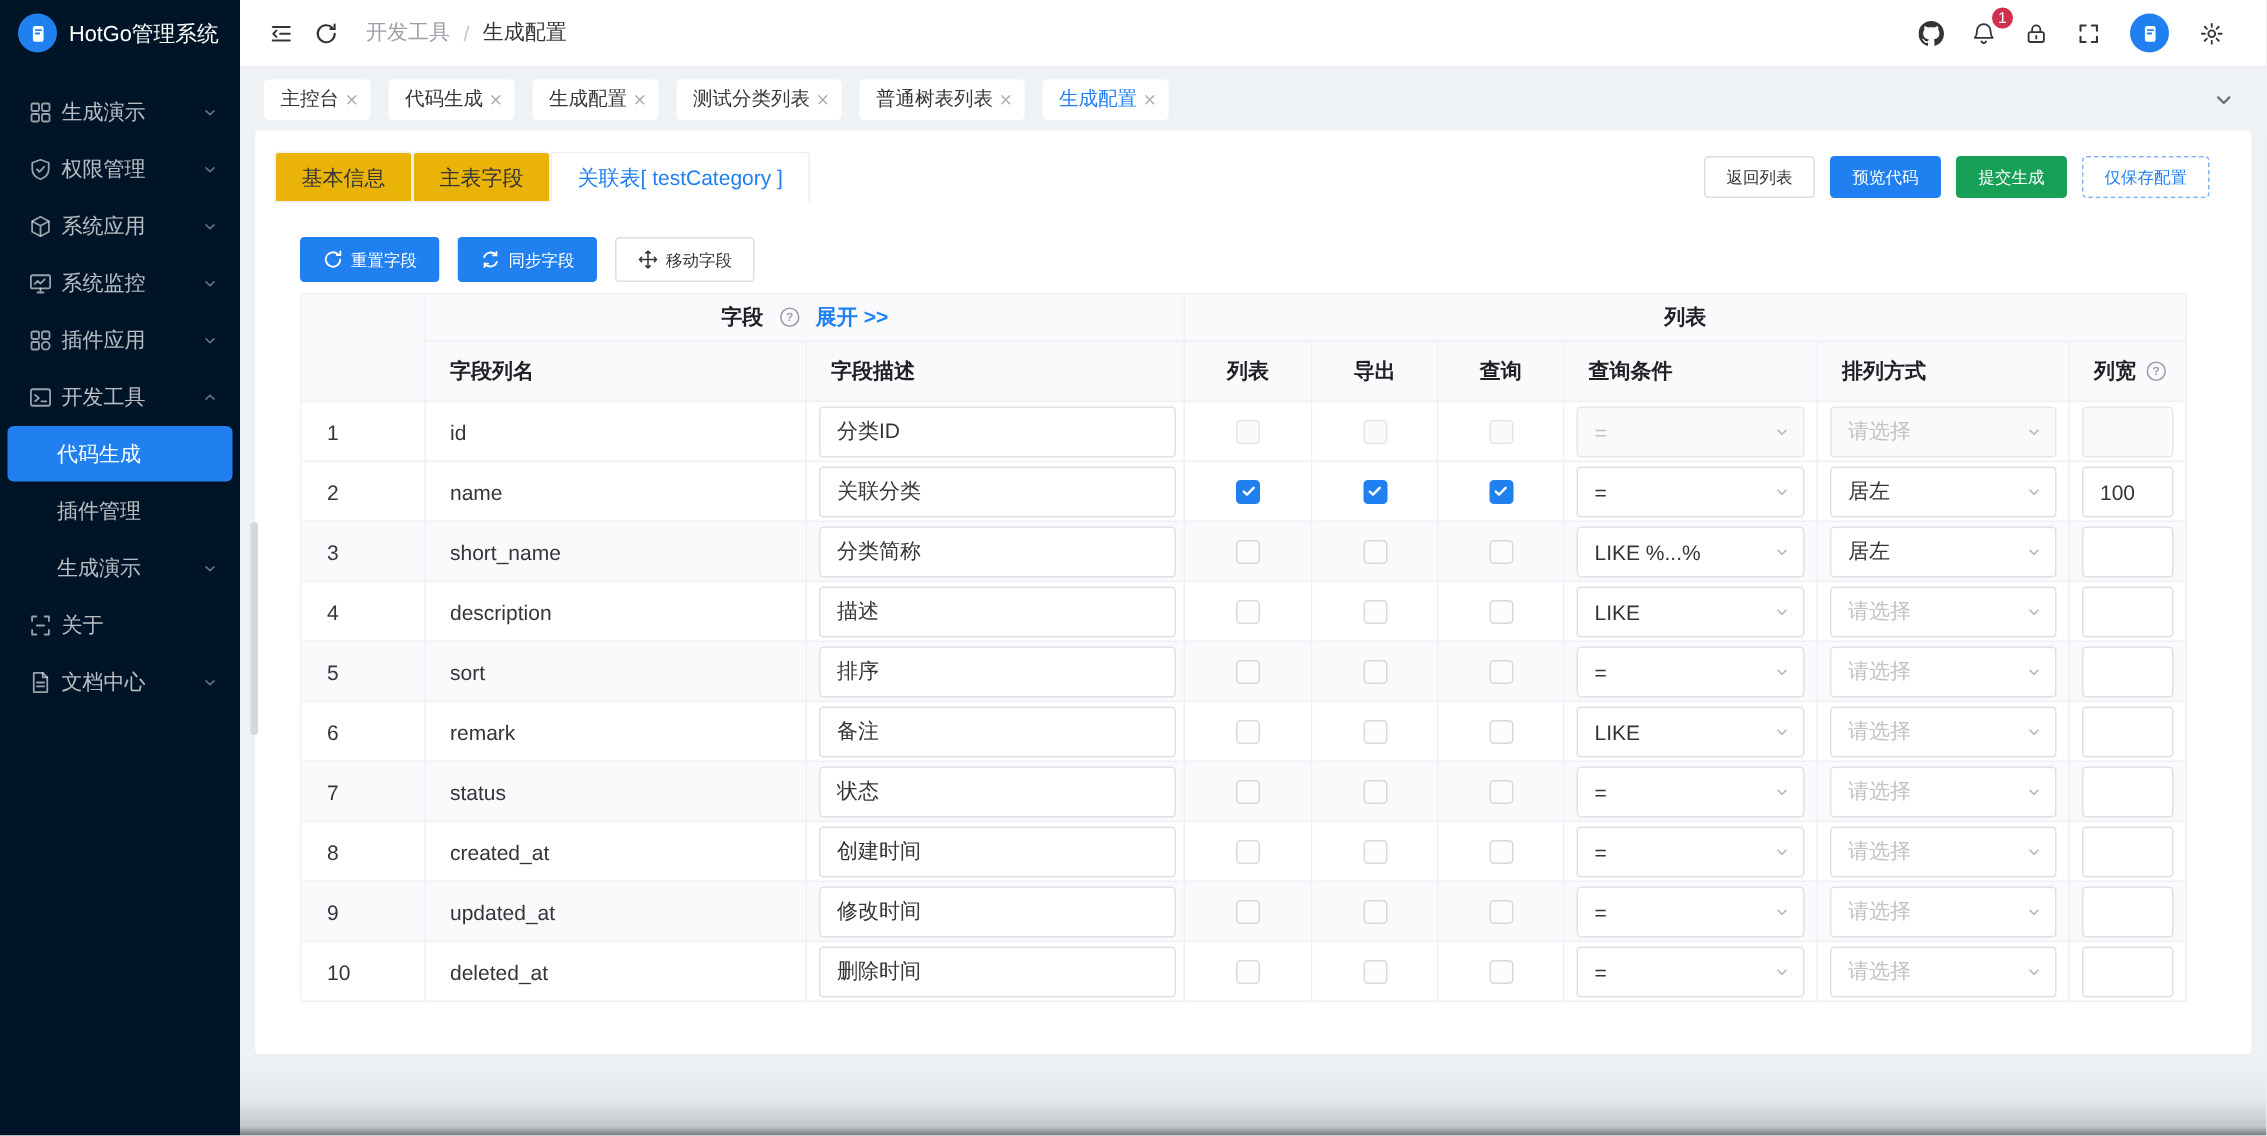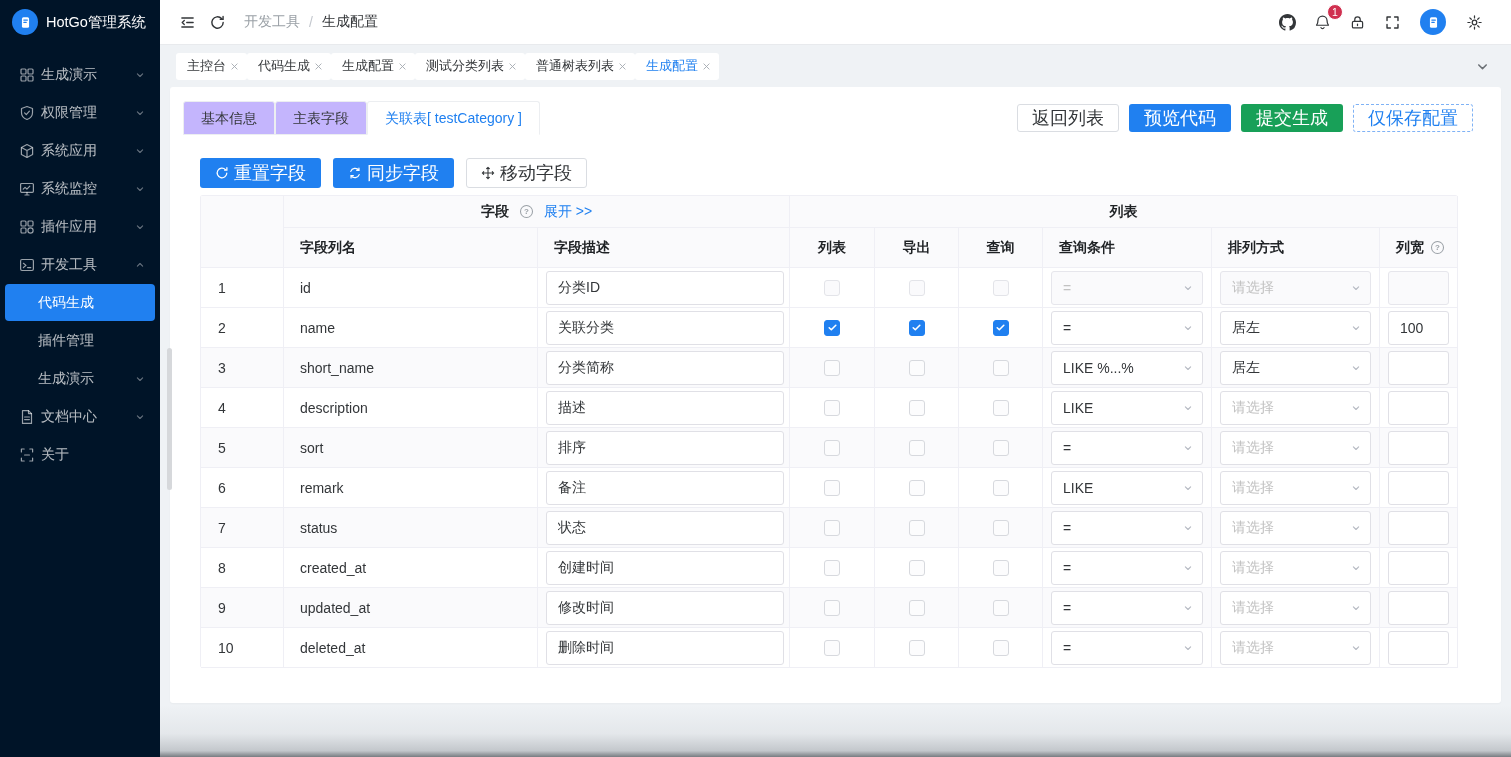--- a/index.html
+++ b/index.html
@@ -37,38 +37,38 @@
   .topbar-right{margin-left:auto;display:flex;align-items:center;gap:5px}
   .bell-wrap{position:relative}
   .badge{position:absolute;top:-3px;right:-6px;min-width:16px;height:16px;border-radius:9px;
          background:var(--badge,#d03050);color:#fff;font-size:10.5px;display:flex;align-items:center;
          justify-content:center;padding:0 3px;box-sizing:border-box;border:1px solid #fff}
   .avatar{width:26px;height:26px;border-radius:50%;background:var(--primary,#2080f0);display:flex;
           align-items:center;justify-content:center;margin:0 8px;cursor:pointer;flex:none}
   .avatar svg{width:15px;height:15px}
   
   .tabbar{height:42px;display:flex;align-items:center;padding:0 14px 0 16px;background:#eff2f5}
-  .pills{display:flex;gap:0;flex:1}
+  .pills{display:flex;gap:12px;flex:1}
   .pill{height:27px;background:#fff;border-radius:3px;display:flex;align-items:center;
         padding:0 4px 0 11px;font-size:13px;color:#333639;cursor:pointer}
   .pill .x{width:17px;height:17px;display:flex;align-items:center;justify-content:center;color:#a4a9b0}
   .pill .x svg{width:9px;height:9px;display:block}
   .pill.active{color:var(--primary,#2080f0)}
   .tab-chev{color:#6b7075}
   
   .content{flex:1;position:relative}
   .card{background:#fff;margin:0 10px;border-radius:3px;height:616px;box-sizing:border-box;
         box-shadow:0 1px 2px rgba(0,0,0,.03)}
   .card-head{display:flex;align-items:center;padding:14px 28px 0 13px}
   .ctabs{display:flex}
-  .ctab{height:34px;line-height:32px;padding:0 17px;background:#c4b5fd;border:1px solid #eceef1;
+  .ctab{height:34px;line-height:32px;padding:0 17px;background:#eab308;border:1px solid #eceef1;
         border-radius:3px 3px 0 0;cursor:pointer;box-sizing:border-box}
   .ctab.active{background:#fff;color:var(--primary,#2080f0);border-color:#eceef1 #eceef1 #fff}
   .head-actions{margin-left:auto;display:flex;gap:10px}
-  .btn{height:28px;padding:0 14px;border-radius:3px;font-size:18px;display:flex;align-items:center;
+  .btn{height:28px;padding:0 14px;border-radius:3px;font-size:11px;display:flex;align-items:center;
        gap:5px;cursor:pointer;border:1px solid transparent;background:#fff;box-sizing:border-box;
        font-family:inherit;white-space:nowrap}
   .btn .ic{display:flex}
   .btn .ic svg{width:14px;height:14px;display:block}
   .btn.plain{border-color:#dadde2;color:#333639}
   .btn.primary{background:var(--primary,#2080f0);color:#fff}
   .btn.success{background:var(--success,#18a058);color:#fff}
   .btn.dashed{border:1px dashed #7fb2f5;color:var(--primary,#2080f0)}
   .toolbar{display:flex;gap:12px;padding:23px 0 0 30px}
   .toolbar .btn{height:30px}
@@ -86,21 +86,21 @@
   td{height:40px;padding:0;background:#fff}
   tr.striped td{background:#fafafc}
   td.idx{padding-left:17px;color:#333639}
   td.cname{padding-left:16px}
   td.pad{padding:0 5px 0 8px}
   td.pad8{padding:0 8px}
   td.center{text-align:center}
   .gh-field{display:flex;align-items:center;justify-content:center;gap:10px}
   .help{color:#9aa0a6;display:flex;cursor:pointer}
   .help svg{width:15px;height:15px;display:block}
-  .expand{color:var(--primary,#2080f0);font-weight:normal;cursor:pointer}
+  .expand{color:var(--primary,#2080f0);font-weight:bold;cursor:pointer}
   .w-head{display:flex;align-items:center;gap:6px}
   .inp{width:100%;height:34px;border:1px solid #e0e0e6;border-radius:3px;padding:0 11px;font-size:14px;
        color:#333639;box-sizing:border-box;background:#fff;font-family:inherit;outline:none}
   .inp.dis{background:#fafafc;color:#c2c2c2;border-color:#e6e6ec}
   .sel{height:34px;border:1px solid #e0e0e6;border-radius:3px;background:#fff;display:flex;
        align-items:center;padding:0 26px 0 11px;position:relative;cursor:pointer;box-sizing:border-box}
   .sel .val{color:#333639;white-space:nowrap;overflow:hidden;text-align:left}
   .sel .val.ph{color:#c2c2c2}
   .sel .schev{position:absolute;right:8px;width:12px;height:12px;color:#b6bac2;display:flex}
   .sel .schev svg{width:12px;height:12px;display:block}
@@ -232,40 +232,40 @@
         <li class="mi child">
           <span class="lbl">生成演示</span>
           <span class="ic chev">
             <svg viewBox="0 0 16 16" fill="none" stroke="currentColor" stroke-width="1.5" stroke-linecap="round" stroke-linejoin="round">
               <path d="M4.5 6.5L8 10l3.5-3.5"></path>
             </svg>
           </span>
         </li>
         <li class="mi">
           <span class="ic">
+            <svg viewBox="0 0 16 16" fill="none" stroke="currentColor" stroke-width="1.2" stroke-linecap="round" stroke-linejoin="round">
+              <path d="M5.2 2H2.4v3M10.8 2h2.8v3M5.2 14H2.4v-3M10.8 14h2.8v-3"></path>
+              <path d="M5.6 8h4.8"></path>
+            </svg>
+          </span>
+          <span class="lbl">关于</span>
+        </li>
+        <li class="mi">
+          <span class="ic">
             <svg viewBox="0 0 16 16" fill="none" stroke="currentColor" stroke-width="1.2" stroke-linejoin="round">
               <path d="M3.5 1.6h6l3 3v9.8h-9z"></path>
               <path d="M9.5 1.6v3h3M5.6 8h4.8M5.6 10.6h4.8" stroke-linecap="round"></path>
             </svg>
           </span>
           <span class="lbl">文档中心</span>
           <span class="ic chev">
             <svg viewBox="0 0 16 16" fill="none" stroke="currentColor" stroke-width="1.5" stroke-linecap="round" stroke-linejoin="round">
               <path d="M4.5 6.5L8 10l3.5-3.5"></path>
             </svg>
           </span>
-        </li>
-        <li class="mi">
-          <span class="ic">
-            <svg viewBox="0 0 16 16" fill="none" stroke="currentColor" stroke-width="1.2" stroke-linecap="round" stroke-linejoin="round">
-              <path d="M5.2 2H2.4v3M10.8 2h2.8v3M5.2 14H2.4v-3M10.8 14h2.8v-3"></path>
-              <path d="M5.6 8h4.8"></path>
-            </svg>
-          </span>
-          <span class="lbl">关于</span>
         </li>
       </ul>
   </aside>
 
   <div class="main">
 
     <header class="topbar">
       <button class="icon-btn">
         <svg viewBox="0 0 18 18" fill="none" stroke="currentColor" stroke-width="1.4" stroke-linecap="round" stroke-linejoin="round">
             <path d="M3 4.2h12M8.2 9h6.8M3 13.8h12M5.6 6.8L3.4 9l2.2 2.2"></path>

